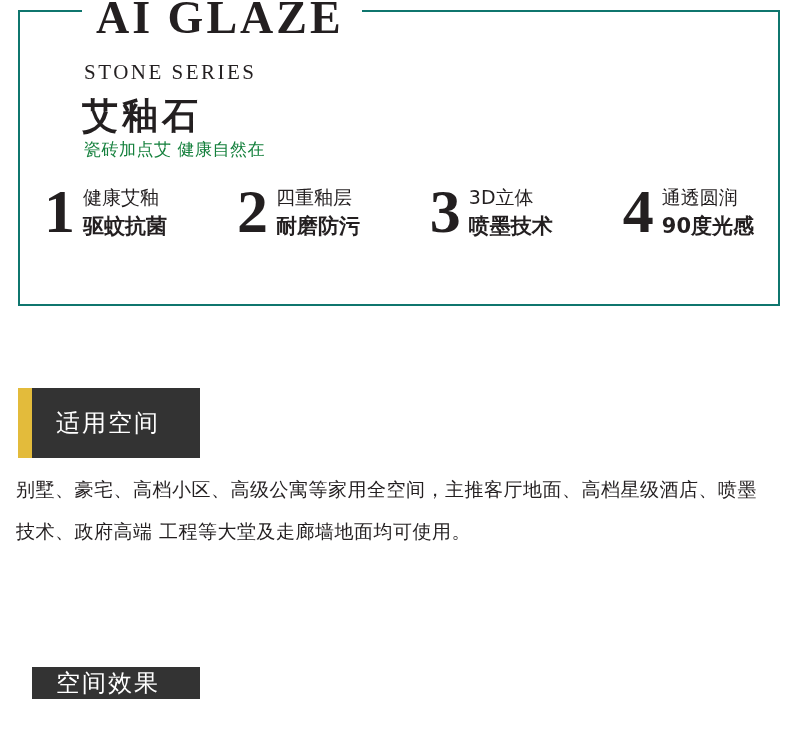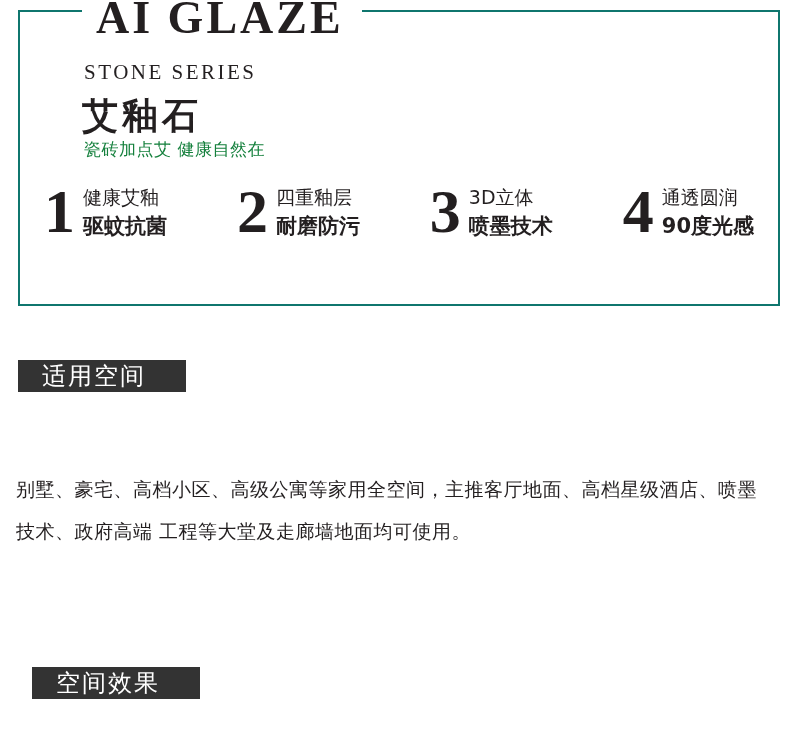--- a/index.html
+++ b/index.html
@@ -138,21 +138,21 @@
     font-family: "DejaVu Sans", sans-serif;
     font-size: 24px;
     letter-spacing: 2px;
     display: flex;
     align-items: center;
     padding: 0 24px;
     box-sizing: border-box;
     min-width: 168px;
   }
 
-  #head-space { top: 360px; flex-direction: column; }
+  #head-space { top: 388px; }
   #head-effect { top: 648px; align-items: center; }
 
   
   .paragraph {
     position: absolute;
     left: 16px;
     top: 468px;
     width: 760px;
     font-family: "DejaVu Sans", sans-serif;
     font-size: 19px;

